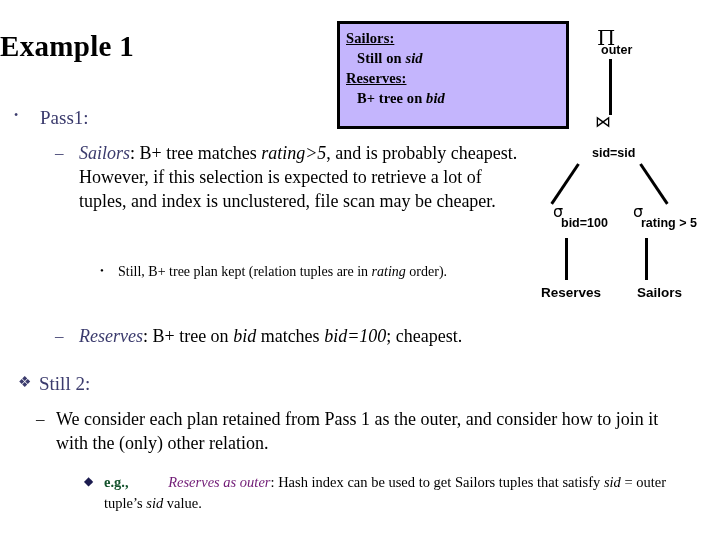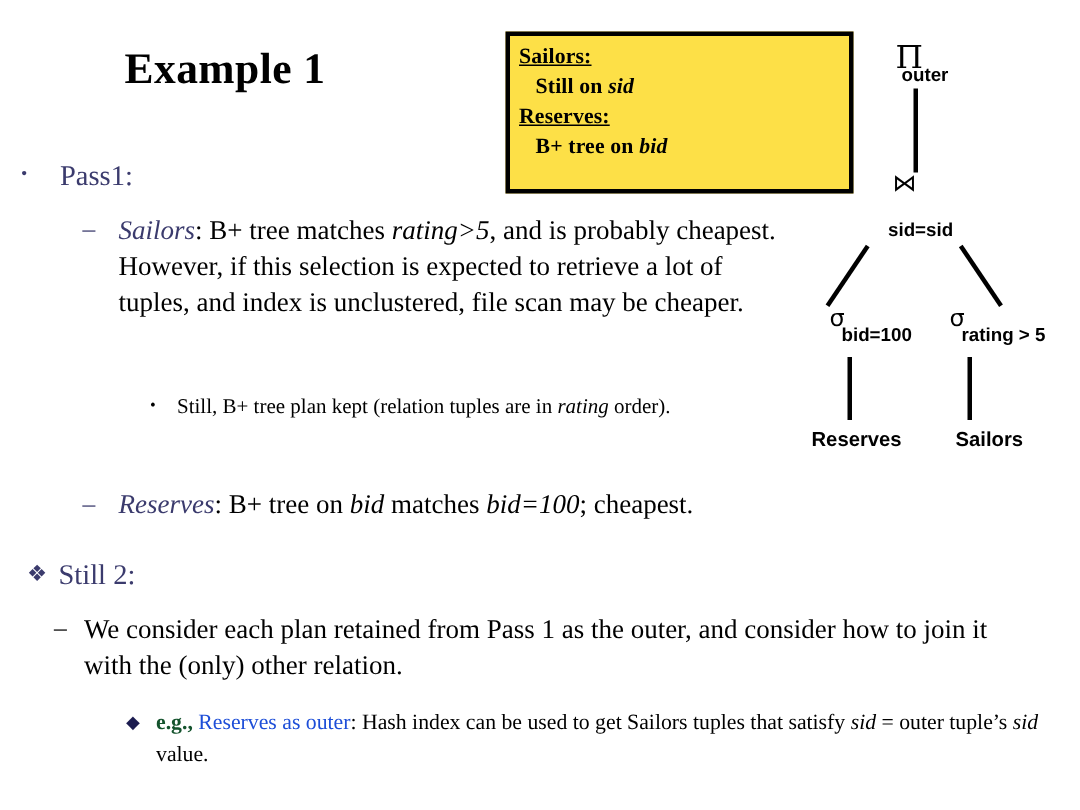--- a/index.html
+++ b/index.html
@@ -22,37 +22,37 @@
     width: 720px;
     height: 540px;
   }
 
   
   .title {
     position: absolute;
     left: 0;
     top: 30px;
     width: 300px;
-    text-align: center;
+    text-align: left;
     font-size: 29px;
     font-weight: bold;
     letter-spacing: 0.3px;
     color: #000;
   }
 
   
   .index-box {
     position: absolute;
     left: 337px;
     top: 21px;
     width: 232px;
     height: 108px;
     border: 3px solid #000;
     box-sizing: border-box;
-    background: #fde047;
+    background: #c4b5fd;
     padding: 4px 0 0 6px;
   }
   .index-box .hdr {
     font-size: 14.5px;
     font-weight: bold;
     text-decoration: underline;
     line-height: 1.38;
     letter-spacing: 0.1px;
   }
   .index-box .ln {
@@ -112,21 +112,21 @@
   .b5 .txt { margin-left: 21px; }
 
   .b6 { position: absolute; left: 36px; top: 408px; width: 650px; font-size: 18px; line-height: 1.33; }
   .b6 .bul { position: absolute; left: 0; top: 0px; font-size: 17px; }
   .b6 .txt { display: block; margin-left: 20px; }
 
   .b7 { position: absolute; left: 84px; top: 472px; width: 610px; font-size: 14.5px; line-height: 1.45; }
   .b7 .bul { position: absolute; left: 0; top: 1px; font-size: 12px; color: #1b1b4f; }
   .b7 .txt { display: block; margin-left: 20px; }
   .b7 .eg { font-weight: bold; color: #14532d; }
-  .b7 .rel { color: #1d4ed8; }
+  .b7 .rel { font-style: italic; color: #701a75; margin-left: 36px; }
   .b7 i { font-style: italic; }
 </style>
 </head>
 <body>
 
 <div class="slide">
 
   <div class="title">Example 1</div>
 
   <div class="index-box">

